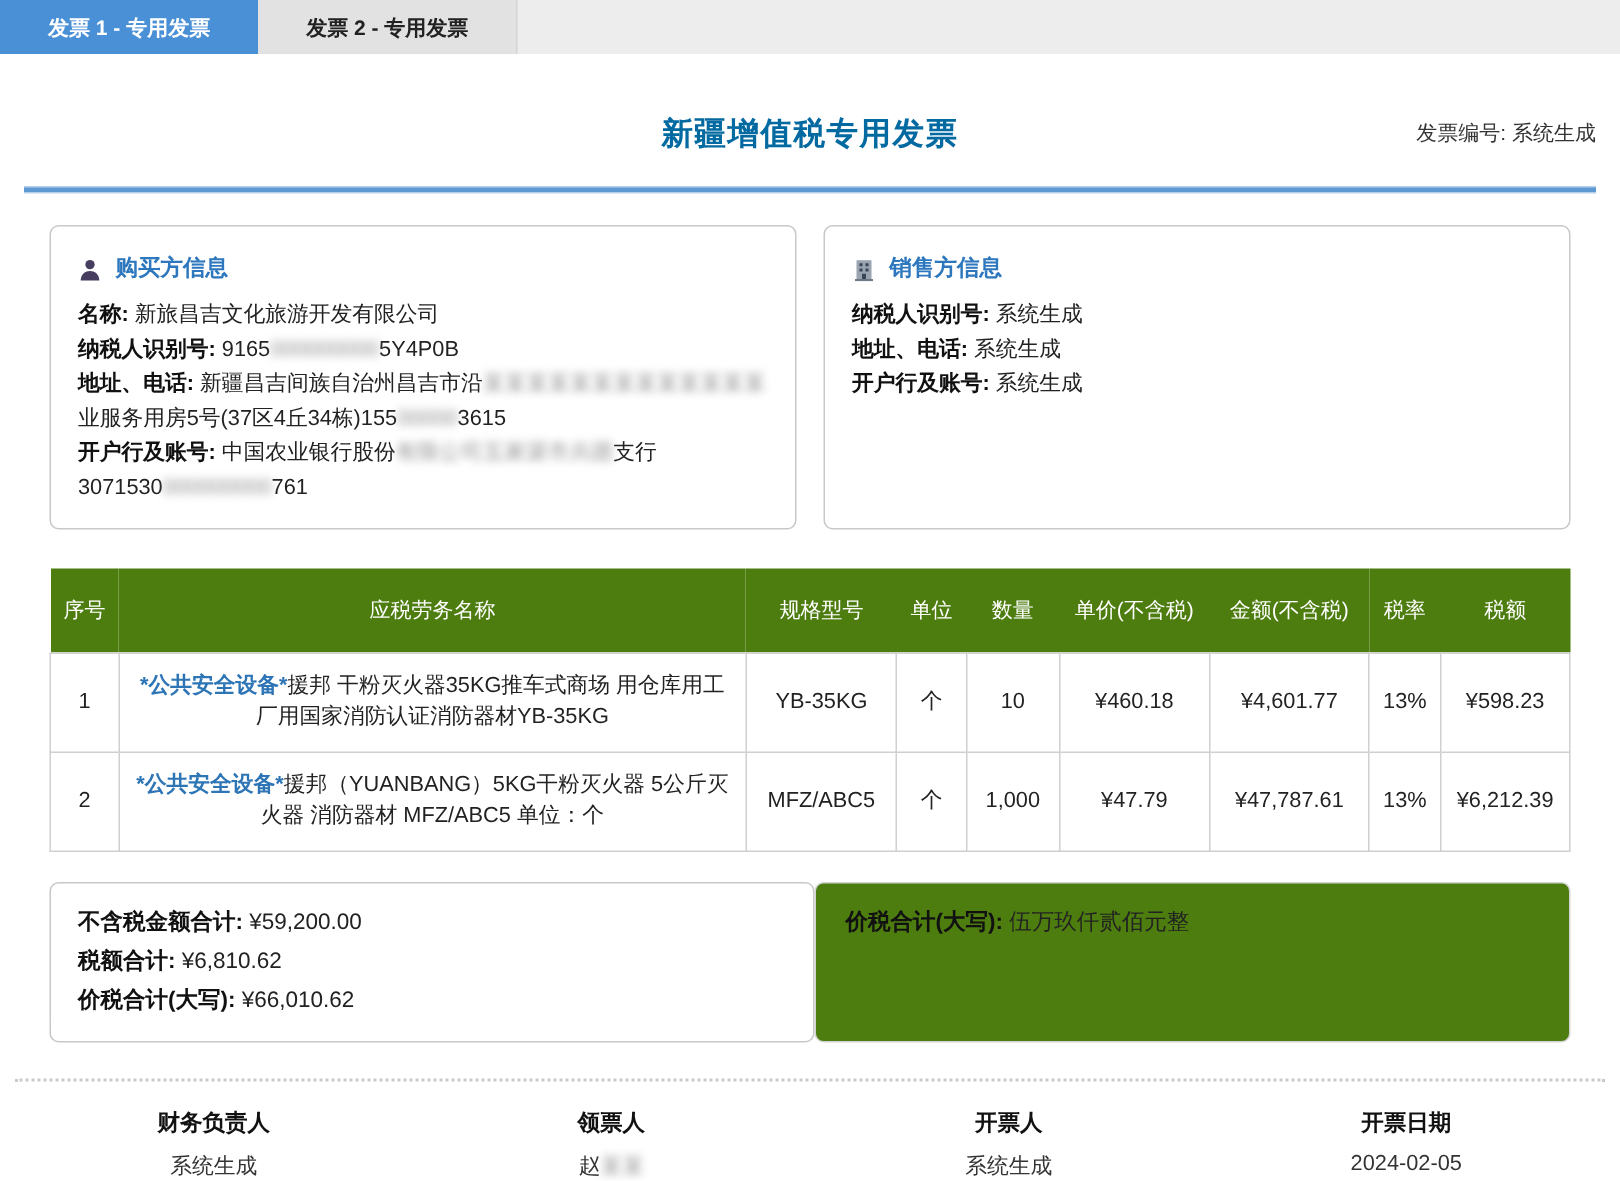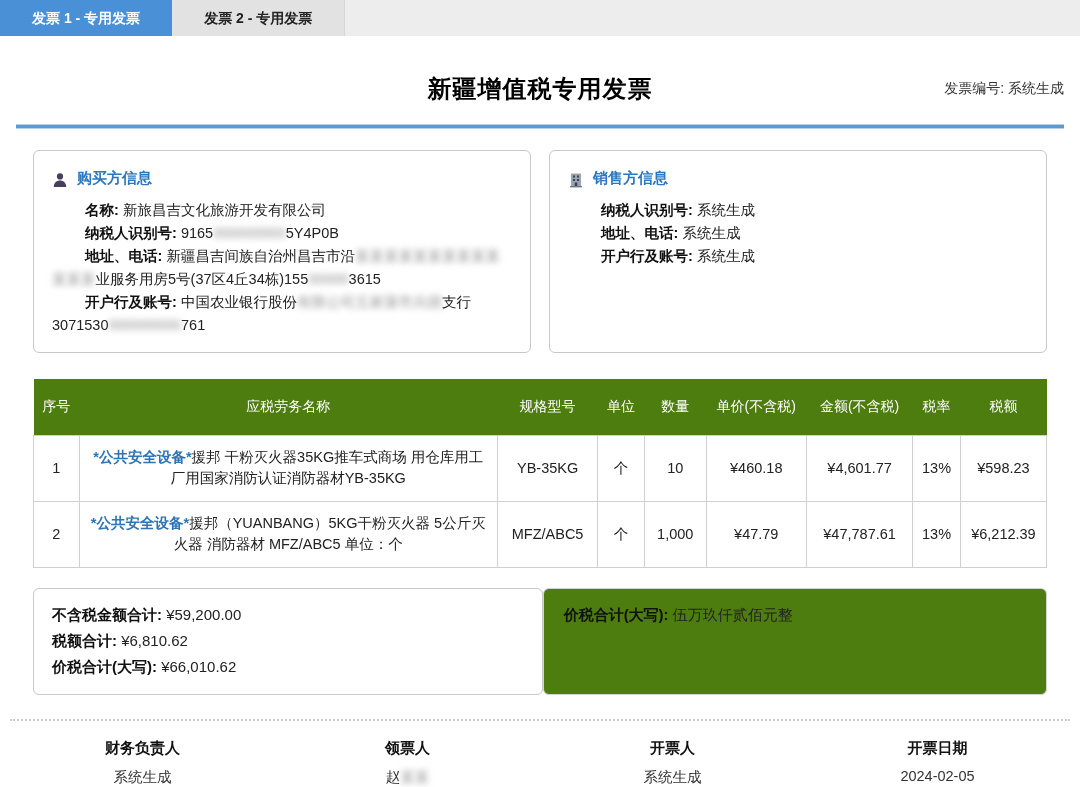--- a/index.html
+++ b/index.html
@@ -9,34 +9,34 @@
   
   .tabbar { display:flex; width:100%; height:36px; background:#ededed; }
   .tab { height:36px; line-height:36px; padding:0 32px; font-size:14px; font-weight:bold;
          cursor:pointer; white-space:nowrap; }
   .tab.active { background:#4a90d6; color:#fff; }
   .tab.inactive { background:#e2e2e2; color:#222; border-right:1px solid #d6d6d6; }
 
   
   .doc-header { position:relative; margin:30px 16px 0; height:46px;
                 display:flex; align-items:center; justify-content:center; }
-  .doc-title { font-size:24px; font-weight:bold; color:#000000; letter-spacing:1px; }
+  .doc-title { font-size:21px; font-weight:bold; color:#0369a1; letter-spacing:1px; }
   .invoice-no { position:absolute; right:0; top:50%; transform:translateY(-50%);
                 font-size:14px; color:#333; }
   .divider { margin:13px 16px 0; height:3px; background:#5e99d3;
              box-shadow:0 -1px 0 #b7d0ea, 0 1px 0 #b7d0ea; }
 
   
   .info-row { display:flex; gap:18px; margin:22px 33px 0; align-items:stretch; }
   .info-box { flex:1; border:1px solid #c8c8c8; border-radius:6px; padding:15px 18px 16px; }
   .box-head { display:flex; align-items:flex-end; gap:9px; margin:3px 0 11px;
               font-size:15px; font-weight:bold; color:#2c77bd; }
   .box-head svg { display:block; }
   .field { font-size:14.5px; line-height:1.58; color:#222; }
-  .field b { color:#111;margin-left:33px; }
+  .field b { color:#111; }
   .blur { filter:blur(3px); color:#8f8f8f; user-select:none; }
 
   
   table.items { width:calc(100% - 66px); margin:26px 33px 0; border-collapse:collapse;
                 table-layout:fixed; }
   table.items th { background:#4d7c0f; color:#fff; font-weight:normal; font-size:14px;
                    padding:8px 3px; height:56px; vertical-align:middle; }
   table.items td { border:1px solid #d0d0d0; text-align:center; vertical-align:middle;
                    font-size:14.5px; padding:10px 8px; height:66px; background:#fff; color:#222;
                    line-height:1.5; }

